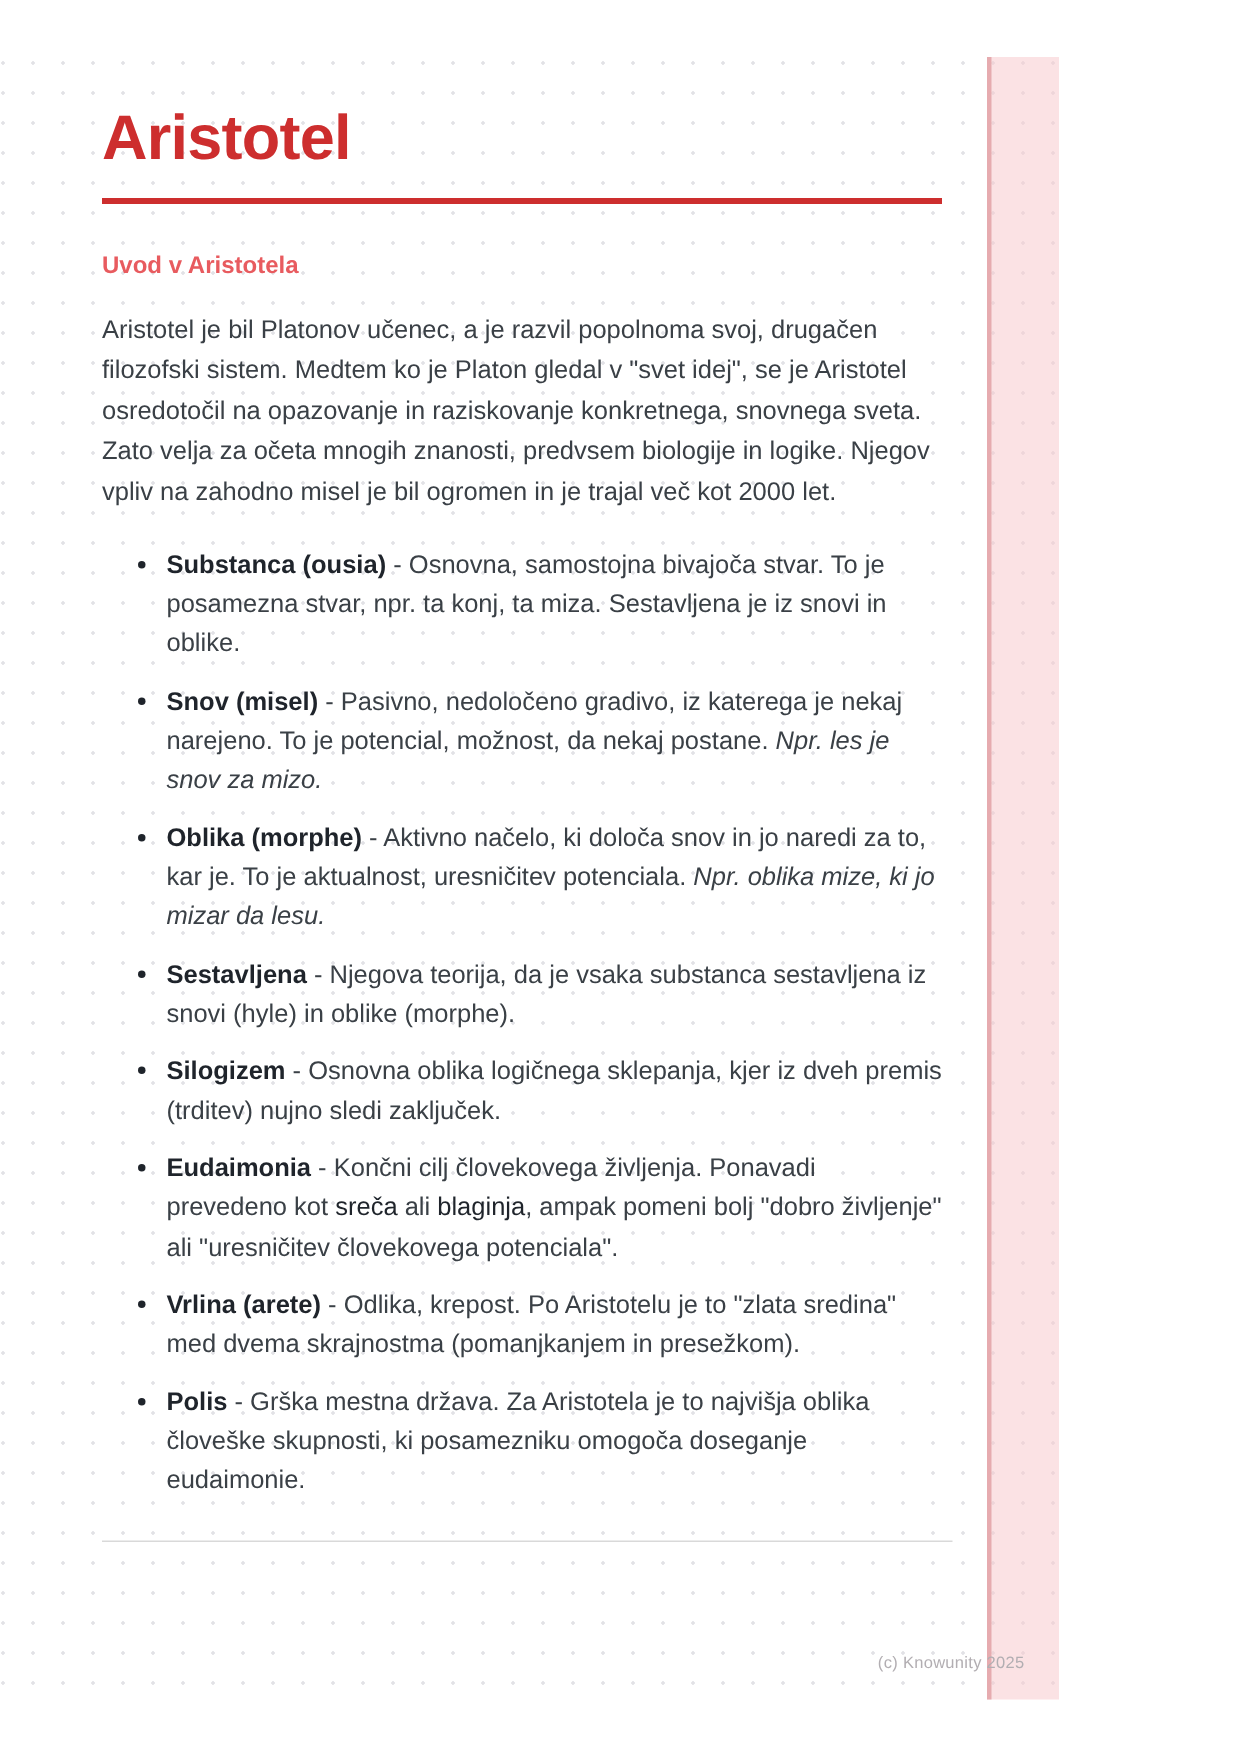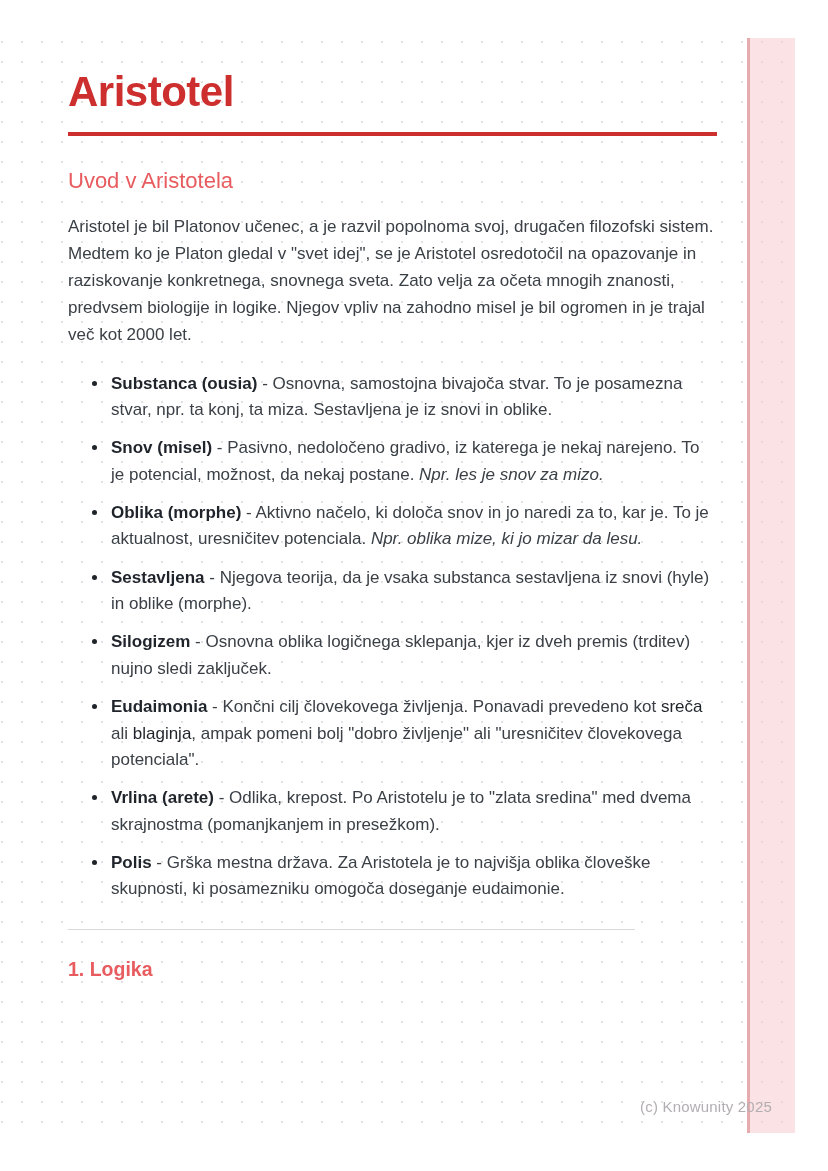--- a/index.html
+++ b/index.html
@@ -9,21 +9,21 @@
     height: 1171px;
     background: #ffffff;
     font-family: "Liberation Sans", sans-serif;
     overflow: hidden;
   }
 
   
   .card {
     position: relative;
     margin: 38px 0 0 0;
-    width: 795px;
+    width: 706px;
     height: 1095px;
     background-color: #ffffff;
     background-image: radial-gradient(circle, #e2e2e6 1px, rgba(0,0,0,0) 1.3px);
     background-size: 20px 20px;
     background-position: 12px 14px;
   }
 
   
   .stripe {
     position: absolute;
@@ -51,23 +51,23 @@
 
   .title-rule {
     margin-top: 17px;
     height: 4px;
     width: 100%;
     background: #cd2e2e;
   }
 
   .h2 {
     margin: 32px 0 0 0;
-    font-size: 22px;
+    font-size: 16px;
     line-height: 1.2;
-    font-weight: 400;
+    font-weight: 700;
     color: #e85b5f;
   }
 
   .h3 {
     margin: 28px 0 0 0;
     font-size: 19.5px;
     line-height: 1.2;
     font-weight: 700;
     color: #e85b5f;
   }
@@ -101,21 +101,21 @@
     border: none;
     border-top: 1px solid #d9d9d9;
     width: 567px;
   }
 
   .footer {
     position: absolute;
     right: 23px;
     bottom: 18px;
     z-index: 1;
-    font-size: 15px;
+    font-size: 11px;
     letter-spacing: 0.2px;
     color: #b2aeb2;
   }
 </style>
 </head>
 <body>
 
 <div class="card">
   <div class="stripe"></div>
 
@@ -140,17 +140,16 @@
 
       <li><strong class="term">Eudaimonia</strong><span> - </span><span>Končni cilj človekovega življenja. Ponavadi prevedeno kot </span><strong class="inline-bold">sreča</strong><span> ali </span><strong class="inline-bold">blaginja</strong><span>, ampak pomeni bolj "dobro življenje" ali "uresničitev človekovega potenciala".</span></li>
 
       <li><strong class="term">Vrlina (arete)</strong><span> - </span><span>Odlika, krepost. Po Aristotelu je to "zlata sredina" med dvema skrajnostma (pomanjkanjem in presežkom).</span></li>
 
       <li><strong class="term">Polis</strong><span> - </span><span>Grška mestna država. Za Aristotela je to najvišja oblika človeške skupnosti, ki posamezniku omogoča doseganje eudaimonie.</span></li>
     </ul>
 
     <hr class="divider">
 
-    <h3 class="h3">1. Logika</h3>
   </div>
 
   <div class="footer">(c) Knowunity 2025</div>
 </div>
 
 </body></html>

